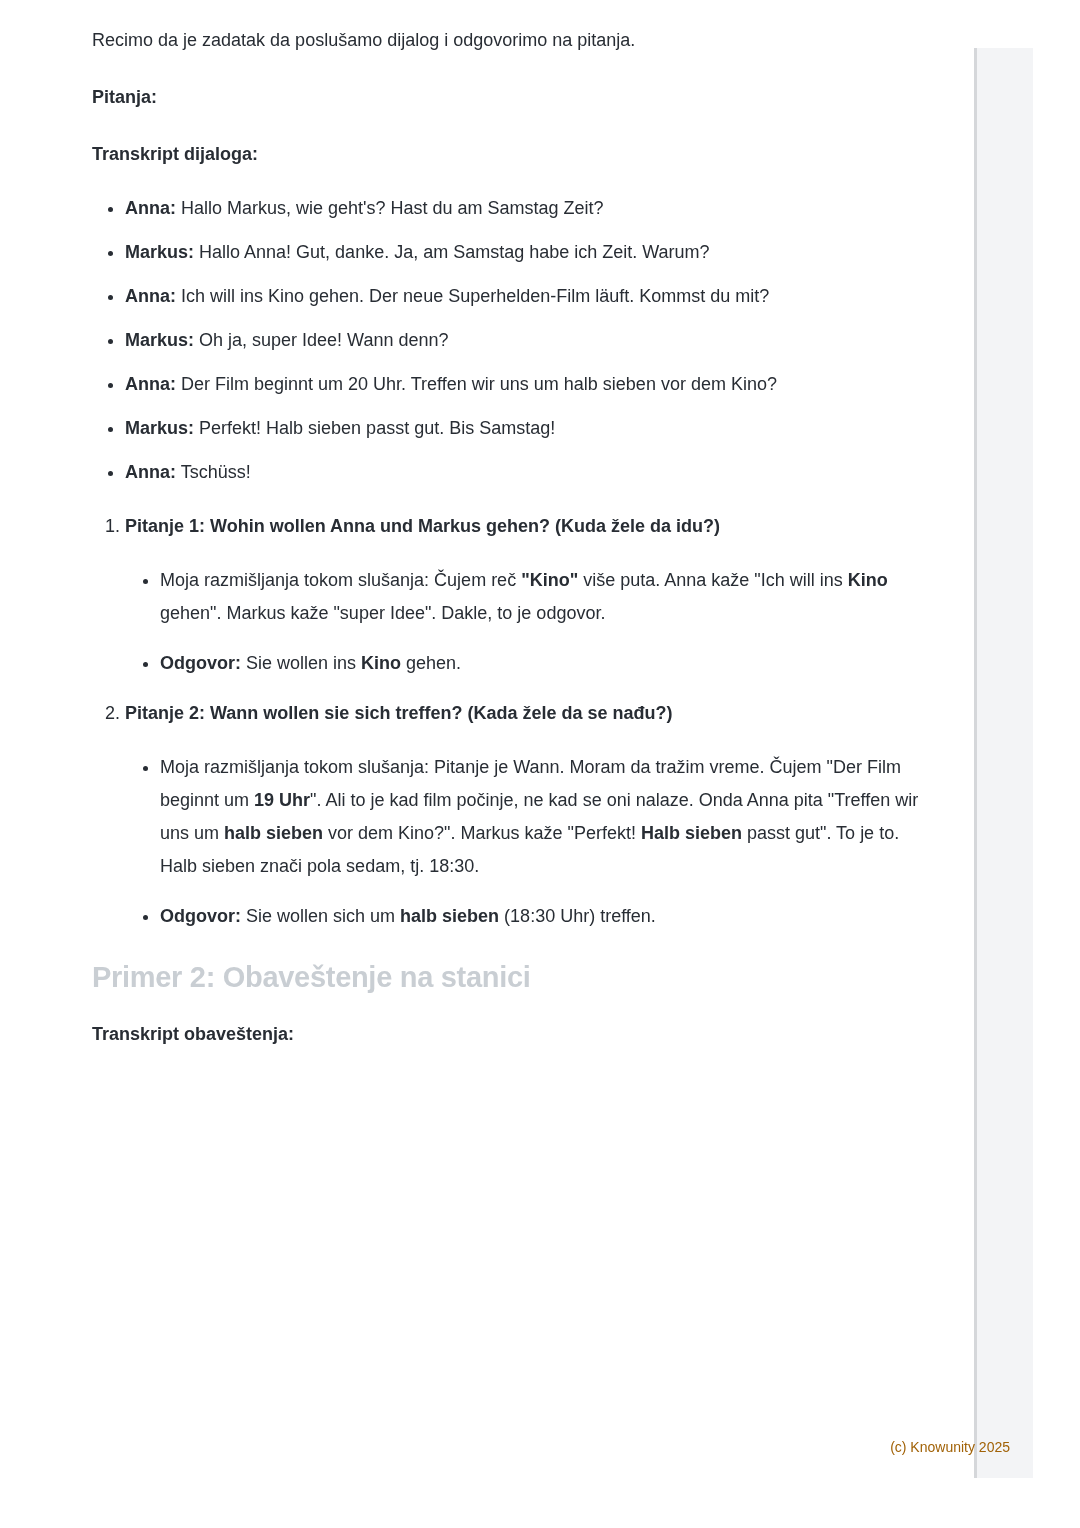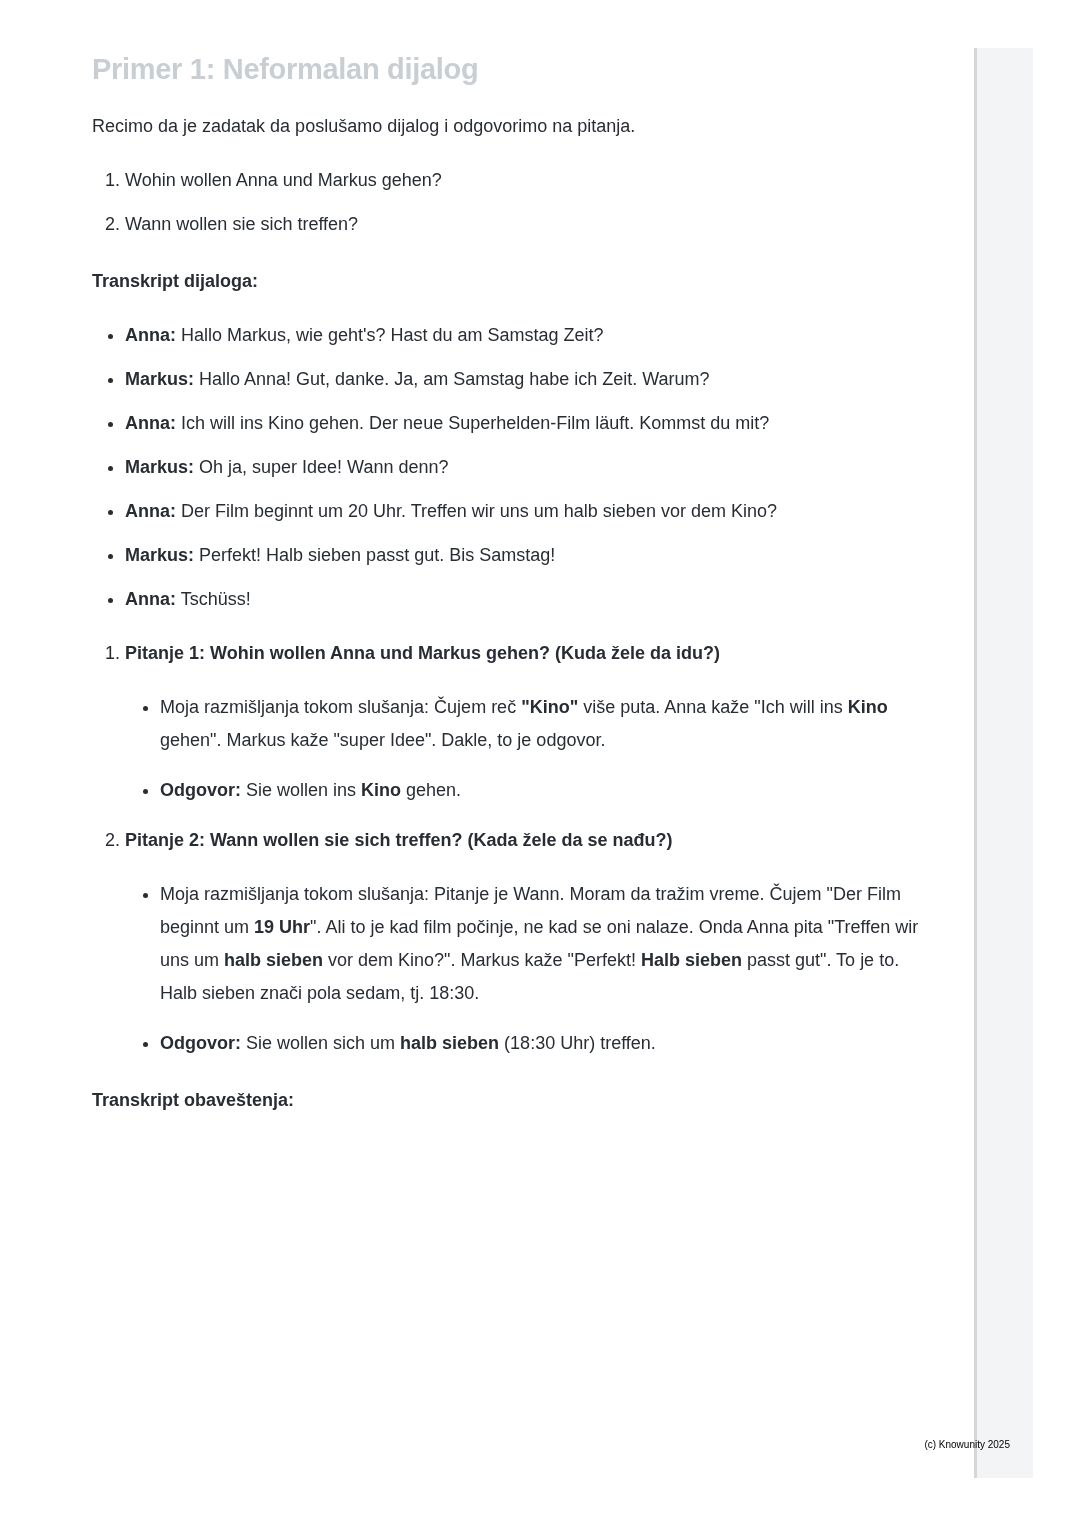--- a/index.html
+++ b/index.html
@@ -65,40 +65,36 @@
     width: 59px;
     height: 1430px;
     background: #f3f4f6;
     border-left: 3px solid #d5d7da;
     box-sizing: border-box;
   }
   .watermark {
     position: absolute;
     top: 1439px;
     right: 70px;
-    font-size: 10px;
-    color: #000000;
+    font-size: 14px;
+    color: #a16207;
     z-index: 2;
     white-space: nowrap;
   }
 </style>
 </head>
 <body>
 
 <div class="content">
 
-  <h1 class="section-heading first">Primer 1: Neformalan dijalog</h1>
 
   <p>Recimo da je zadatak da poslušamo dijalog i odgovorimo na pitanja.</p>
 
+  <p class="label">Pitanja:</p>
 
-  <ol class="num-list">
-    <li>Wohin wollen Anna und Markus gehen?</li>
-    <li>Wann wollen sie sich treffen?</li>
-  </ol>
 
   <p class="label">Transkript dijaloga:</p>
 
   <ul class="bullet-list">
     <li><span class="b">Anna:</span><span> Hallo Markus, wie geht's? Hast du am Samstag Zeit?</span></li>
     <li><span class="b">Markus:</span><span> Hallo Anna! Gut, danke. Ja, am Samstag habe ich Zeit. Warum?</span></li>
     <li><span class="b">Anna:</span><span> Ich will ins Kino gehen. Der neue Superhelden-Film läuft. Kommst du mit?</span></li>
     <li><span class="b">Markus:</span><span> Oh ja, super Idee! Wann denn?</span></li>
     <li><span class="b">Anna:</span><span> Der Film beginnt um 20 Uhr. Treffen wir uns um halb sieben vor dem Kino?</span></li>
     <li><span class="b">Markus:</span><span> Perfekt! Halb sieben passt gut. Bis Samstag!</span></li>
@@ -116,20 +112,21 @@
     </li>
     <li>
       <span class="analysis-title">Pitanje 2: Wann wollen sie sich treffen? (Kada žele da se nađu?)</span>
       <ul class="sub-bullets">
         <li><span class="i">Moja razmišljanja tokom slušanja:</span><span> Pitanje je </span><span class="i">Wann</span><span>. Moram da tražim vreme. Čujem "Der Film beginnt um </span><span class="b">19 Uhr</span><span>". Ali to je kad film počinje, ne kad se oni nalaze. Onda Anna pita "Treffen wir uns um </span><span class="b">halb sieben</span><span> vor dem Kino?". Markus kaže "Perfekt! </span><span class="b">Halb sieben</span><span> passt gut". To je to. </span><span class="i">Halb sieben</span><span> znači pola sedam, tj. 18:30.</span></li>
         <li><span class="b">Odgovor:</span><span> Sie wollen sich um </span><span class="b">halb sieben</span><span> (18:30 Uhr) treffen.</span></li>
       </ul>
     </li>
   </ol>
 
+  <h1 class="section-heading second">Primer 2: Obaveštenje na stanici</h1>
 
 
   <p class="label">Transkript obaveštenja:</p>
 
 </div>
 
 <div class="scroll-strip"></div>
 
 <div class="watermark">(c) Knowunity 2025</div>
 

